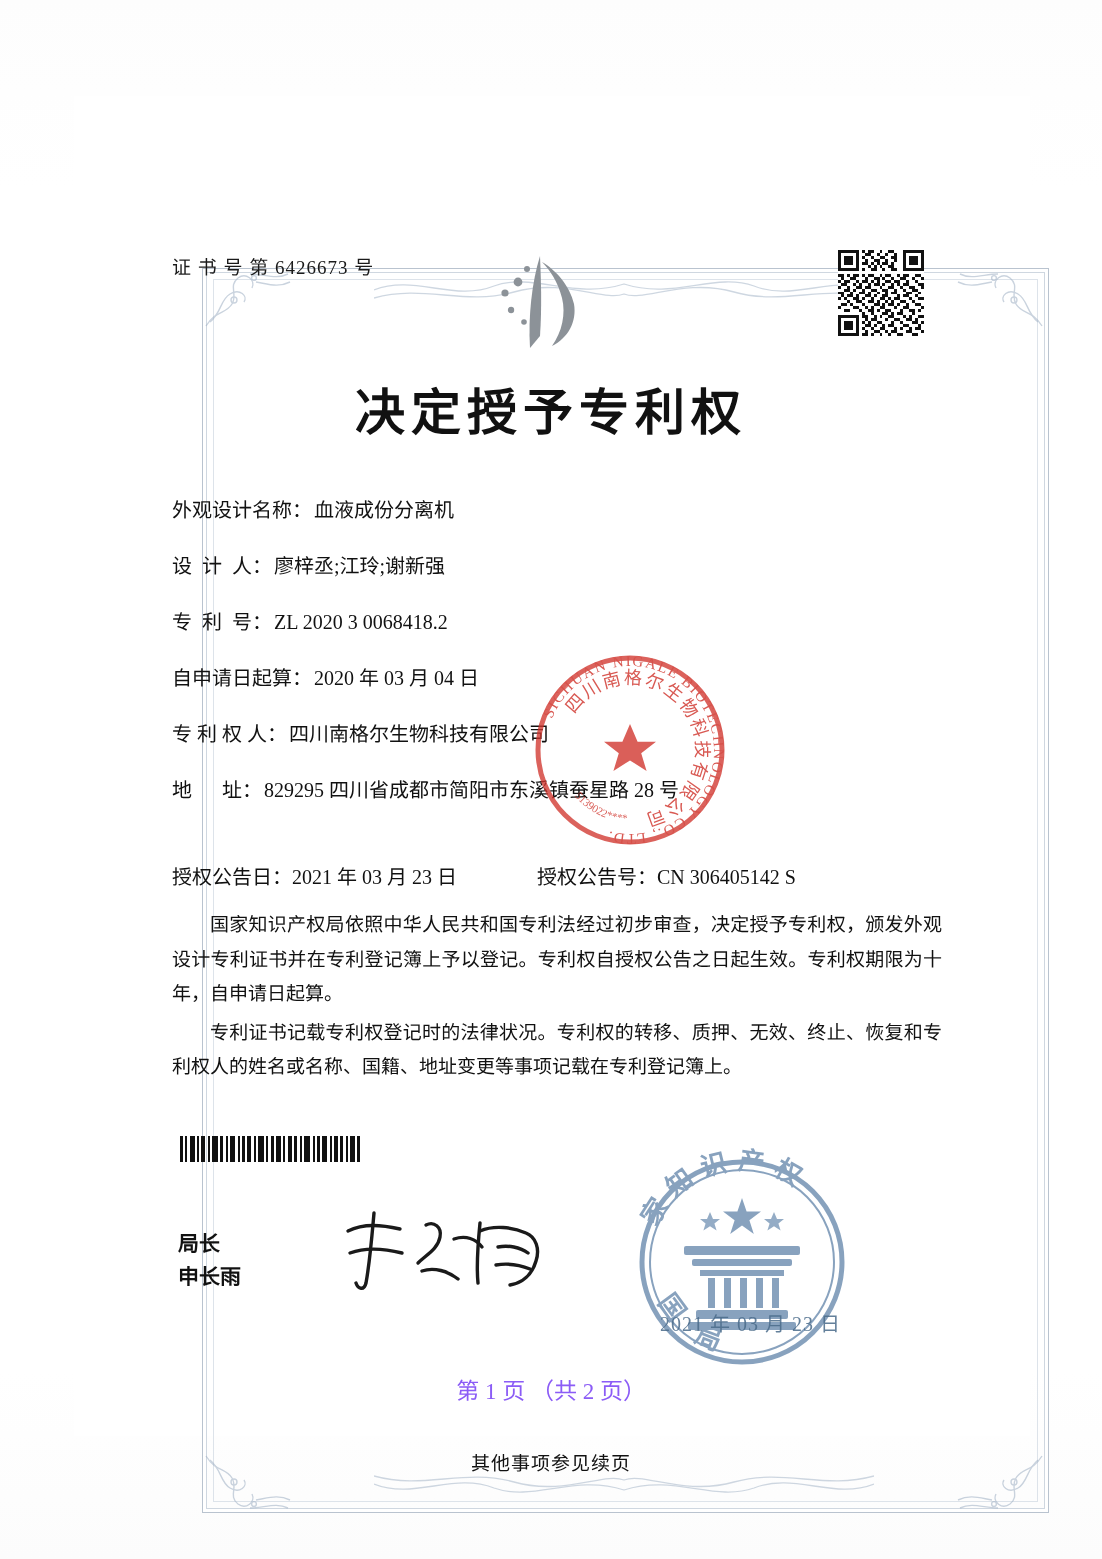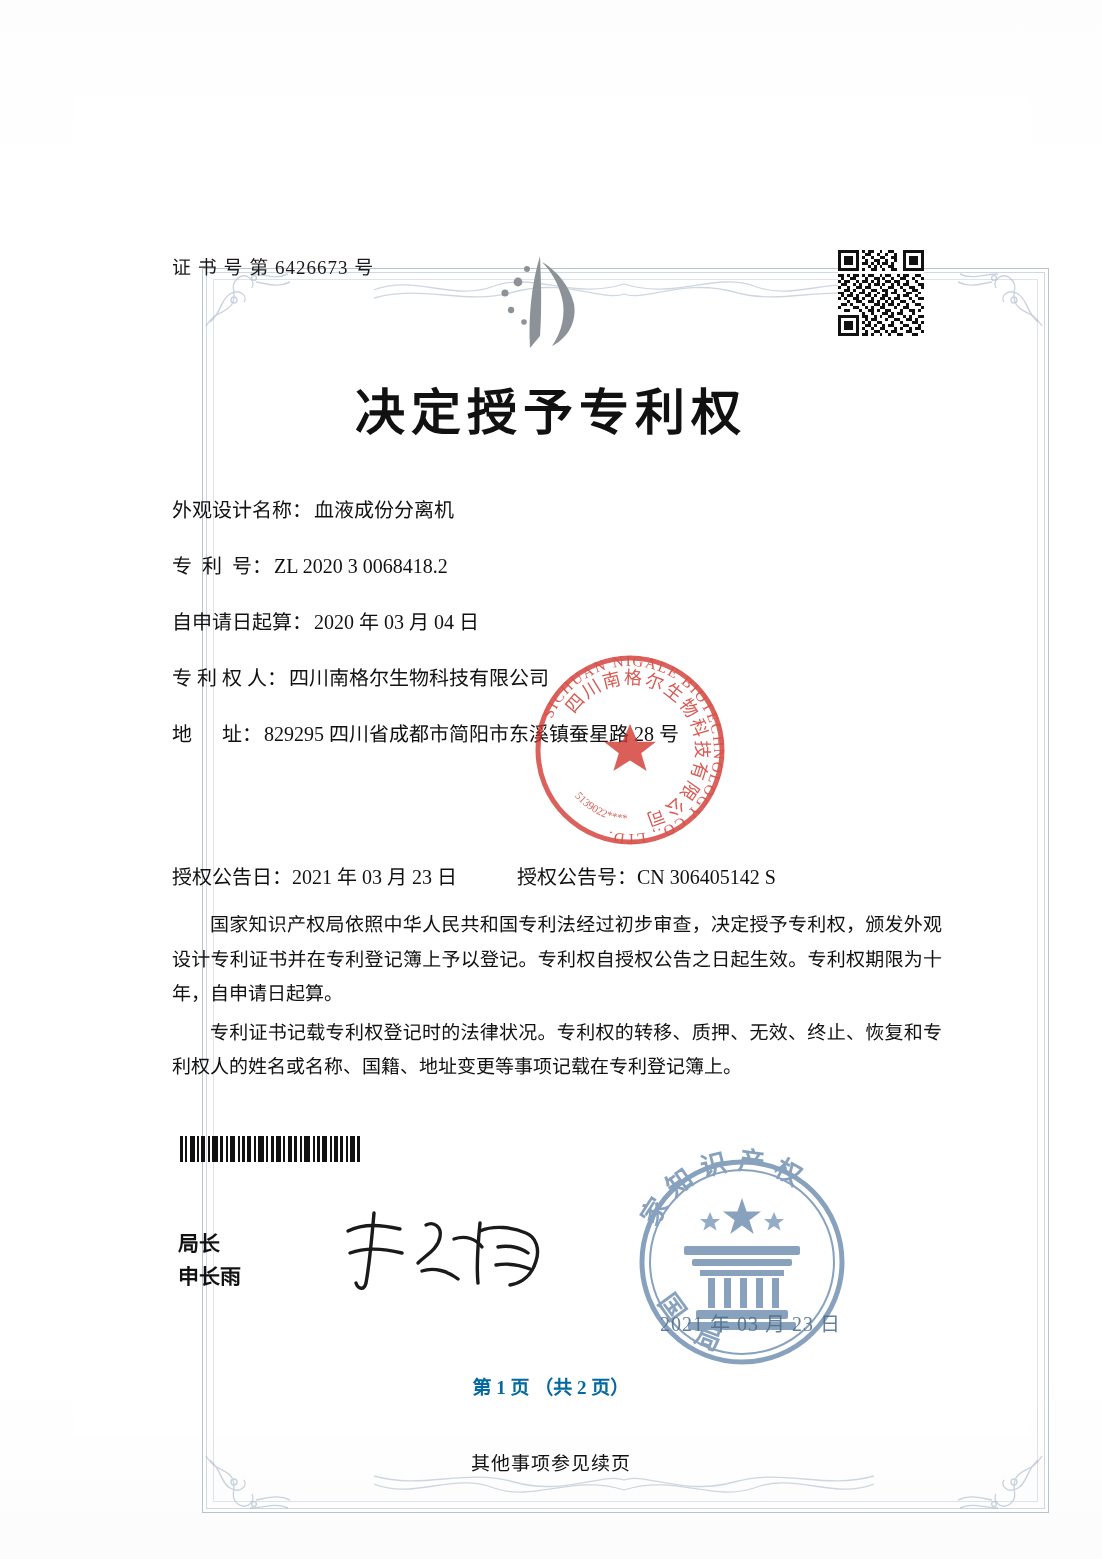--- a/index.html
+++ b/index.html
@@ -84,21 +84,21 @@
   .field{margin-bottom:27px;display:flex;align-items:baseline;}
   .f-label{white-space:pre;}
   .f-value{margin-left:2px;}
 
   .two-col{
     position:absolute;left:172px;top:861px;width:760px;
     font-family:"Liberation Serif","DejaVu Serif",serif;
     font-size:20px;color:#111;
     display:flex;
   }
-  .two-col .right{margin-left:60px;}
+  .two-col .right{margin-left:80px;}
 
   .paragraphs{
     position:absolute;left:172px;top:908px;width:770px;
     font-family:"Liberation Serif","DejaVu Serif",serif;
     font-size:19px;line-height:1.82;color:#111;
     text-align:justify;
   }
   .paragraphs p{margin:0 0 4px 0;text-indent:2em;}
 
   
@@ -133,21 +133,21 @@
   
   .red-seal{
     position:absolute;left:520px;top:640px;width:220px;height:220px;
     opacity:.86;
   }
   .red-seal svg{width:100%;height:100%;display:block;}
 
   .page-no{
     position:absolute;left:0;right:0;top:1372px;text-align:center;
     font-family:"Liberation Serif","DejaVu Serif",serif;
-    font-size:19px;color:#0369a1;font-weight:bold;
+    font-size:23px;color:#8b5cf6;
   }
   .footnote{
     position:absolute;left:0;right:0;top:1448px;text-align:center;
     font-family:"Liberation Serif","DejaVu Serif",serif;
     font-size:19px;color:#111;letter-spacing:1px;
   }
 </style>
 </head>
 <body>
 
@@ -462,20 +462,24 @@
 </div>
 
 <div class="main-title">决定授予专利权</div>
 
 <div class="fields">
   <div class="field">
     <span class="f-label">外观设计名称：</span>
     <span class="f-value">血液成份分离机</span>
   </div>
   <div class="field">
+    <span class="f-label">设  计  人：</span>
+    <span class="f-value">廖梓丞;江玲;谢新强</span>
+  </div>
+  <div class="field">
     <span class="f-label">专  利  号：</span>
     <span class="f-value">ZL 2020 3 0068418.2</span>
   </div>
   <div class="field">
     <span class="f-label">自申请日起算：</span>
     <span class="f-value">2020 年 03 月 04 日</span>
   </div>
   <div class="field">
     <span class="f-label">专 利 权 人：</span>
     <span class="f-value">四川南格尔生物科技有限公司</span>

